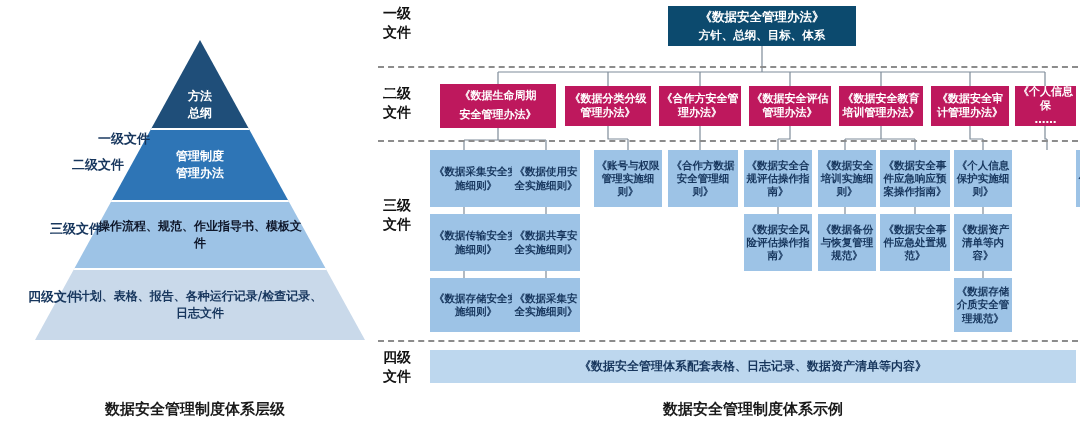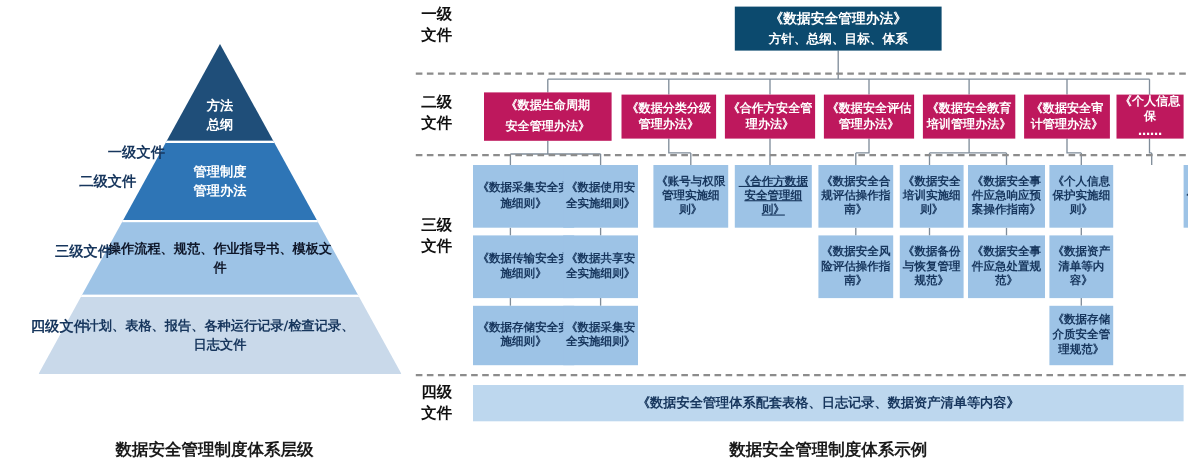--- a/index.html
+++ b/index.html
@@ -47,21 +47,21 @@
   .p2-1 { left:440px;  top:84px; width:116px; height:44px; line-height:1.7; }
   .p2-2 { left:565px;  top:86px; width:86px;  height:40px; }
   .p2-3 { left:659px;  top:86px; width:82px;  height:40px; }
   .p2-4 { left:749px;  top:86px; width:82px;  height:40px; }
   .p2-5 { left:839px;  top:86px; width:84px;  height:40px; }
   .p2-6 { left:931px;  top:86px; width:78px;  height:40px; }
   .p2-7 { left:1015px; top:86px; width:61px;  height:40px; }
 
   .r1 { top:150px; height:57px; } .r2 { top:214px; height:57px; } .r3 { top:278px; height:54px; }
   .c1 { left:430px; width:92px; } .c2 { left:512px; width:68px; } .c3 { left:594px; width:68px; }
-  .c4 { left:668px; width:70px;text-decoration:underline; } .c5 { left:744px; width:68px; } .c6 { left:818px; width:58px; }
+  .c4 { left:668px; width:70px; } .c5 { left:744px; width:68px; } .c6 { left:818px; width:58px; }
   .c7 { left:880px; width:70px; } .c8 { left:954px; width:58px; } .c9 { left:1076px; width:58px; }
 
   .p-l4 { left:430px; top:350px; width:646px; height:33px; }
 </style>
 </head>
 <body>
 
 <div id="stage">
 
   <svg id="connectors" viewBox="0 0 1080 428">

